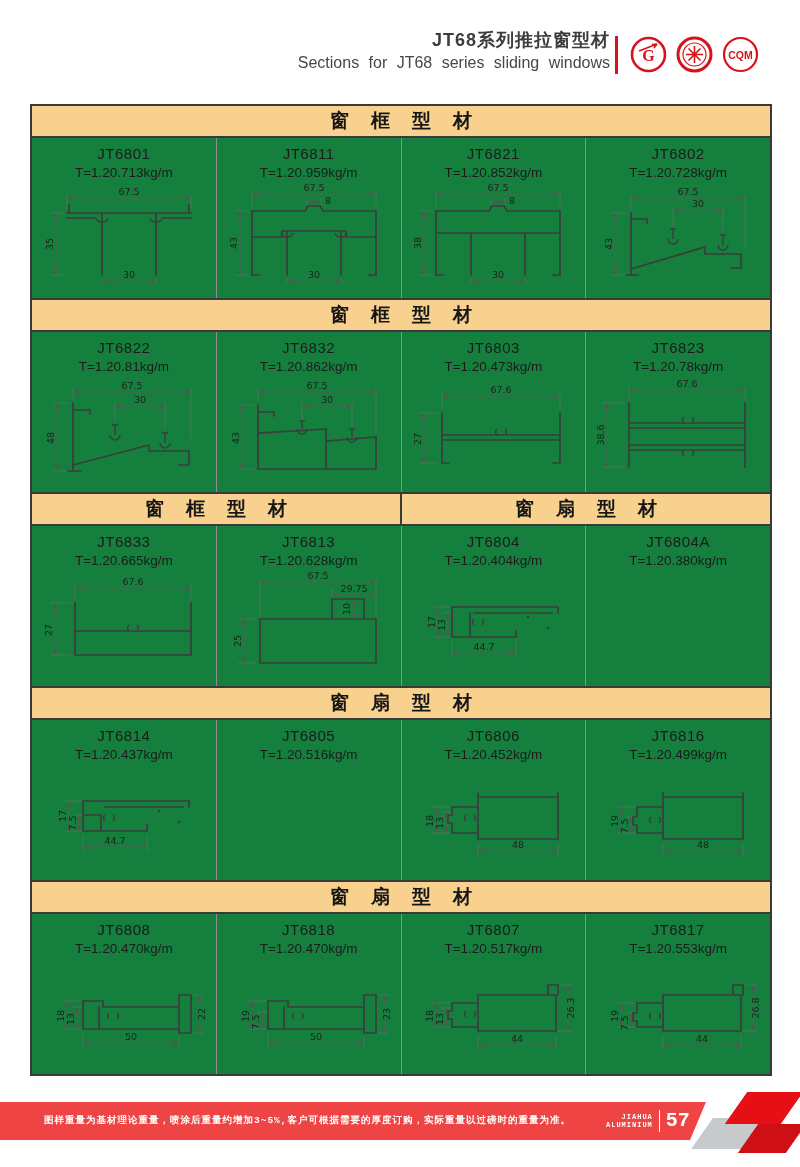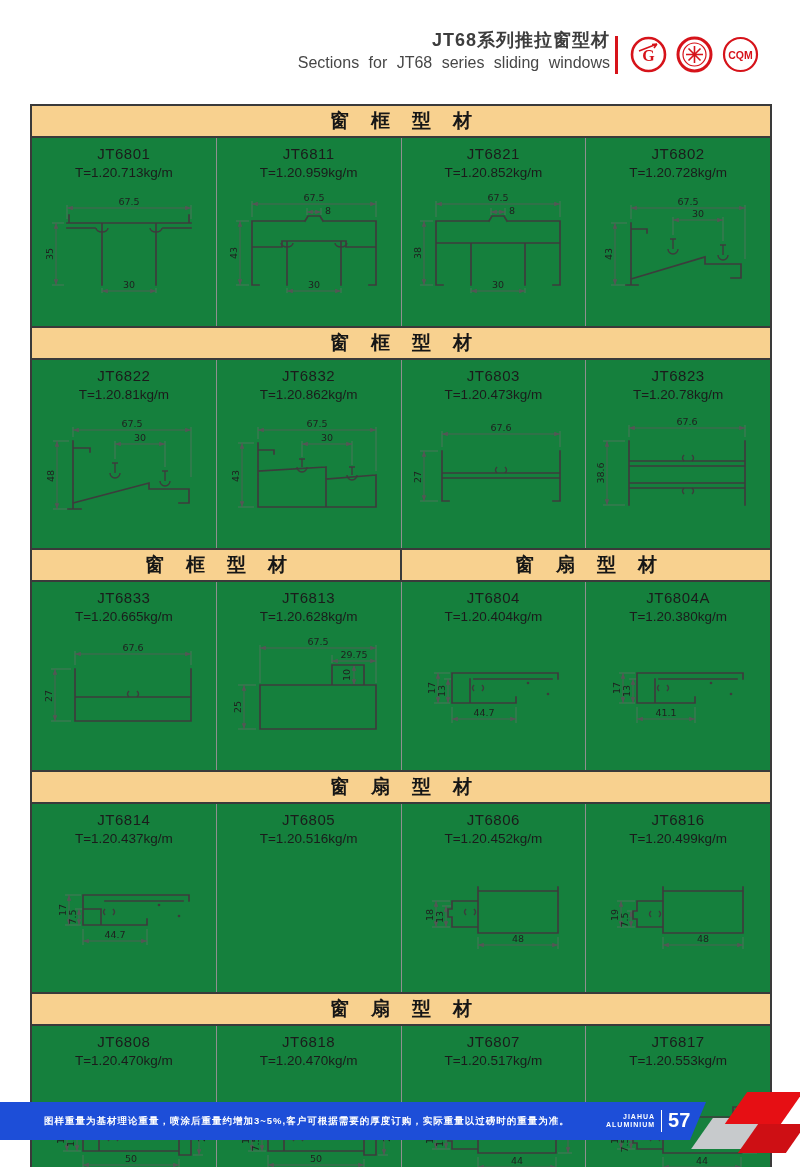--- a/index.html
+++ b/index.html
@@ -13,37 +13,37 @@
   .logos{position:absolute;left:630px;top:36px;display:flex;gap:9px;}
   .logo{width:37px;height:37px;}
   
   .table{position:absolute;left:30px;top:104px;width:738px;border:2px solid #3a3a3a;background:#15803d;}
   .sec-h{height:30px;background:#F8D18F;border-top:2px solid #3a3a3a;border-bottom:2px solid #3a3a3a;
          display:flex;}
   .section:first-child .sec-h{border-top:none;}
   .sec-h-cell{flex:1;text-align:center;line-height:30px;font-size:19px;font-weight:bold;color:#161616;
          letter-spacing:22px;padding-left:22px;white-space:nowrap;overflow:hidden;}
   .sec-h-cell.half+ .sec-h-cell.half{border-left:2px solid #3a3a3a;}
-  .row{display:flex;height:188px;}
+  .row{display:flex;height:160px;}
   .cell{flex:1;border-right:1px solid #8f8f8f;overflow:hidden;}
   .cell:last-child{border-right:none;}
   .code{text-align:center;font-size:15px;color:#1b1b1b;margin-top:7px;letter-spacing:0.5px;}
   .spec{text-align:center;font-size:13.5px;color:#1b1b1b;margin-top:3px;white-space:nowrap;}
   .spec span+span{}
-  .draw{display:flex;justify-content:center;margin-top:13px;}
+  .draw{display:flex;justify-content:center;margin-top:3px;}
   
   .p{fill:none;stroke:#3c3c3c;stroke-width:1.7;stroke-linecap:square;stroke-linejoin:miter;}
   .c{fill:none;stroke:#3c3c3c;stroke-width:1.4;}
   .d{fill:none;stroke:#5a5a5a;stroke-width:0.8;}
   .e{fill:none;stroke:#6f6f6f;stroke-width:0.6;}
   .t{font-family:"DejaVu Sans",sans-serif;font-size:9.5px;fill:#1f1f1f;}
   .dot{fill:#3c3c3c;}
   
-  .fbar{position:absolute;left:0;top:1102px;width:706px;height:38px;background:#1d4ed8;
-        clip-path:polygon(0 0,100% 0,calc(100% - 16px) 100%,0 100%);}
+  .fbar{position:absolute;left:0;top:1102px;width:706px;height:38px;background:#ef4444;
+        clip-path:polygon(0 0,100% 0,calc(100% - 16px) 100%,0 100%);font-family:Liberation Mono, monospace;}
   .fnote{position:absolute;left:44px;top:0;height:38px;line-height:38px;color:#fff;
         font-size:9.5px;font-weight:bold;letter-spacing:1px;white-space:nowrap;}
   .fbrand{position:absolute;left:606px;top:7px;display:flex;align-items:center;color:#fff;}
   .fbrand-name{font-size:7px;font-weight:bold;text-align:right;line-height:8px;letter-spacing:1px;}
   .fbrand-div{width:1px;height:22px;background:#fff;margin:0 6px;}
   .fpage{font-size:20px;font-weight:bold;}
   .deco{position:absolute;transform:skewX(-35deg);}
   .deco.r1{left:736px;top:1092px;width:56px;height:32px;background:#E60F14;}
   .deco.gy{left:702px;top:1118px;width:54px;height:31px;background:#C7CACC;}
   .deco.r2{left:748px;top:1124px;width:48px;height:29px;background:#CE0F14;}
@@ -310,35 +310,20 @@
             <path class="c" d="M66,48 q-3,3 0,6 M74,48 q3,3 0,6"></path>
             <circle class="dot" cx="120" cy="46" r="1.3"></circle>
             <circle class="dot" cx="140" cy="57" r="1.3"></circle>
           </svg>
           </div>
         </div>
 
         <div class="cell">
           <div class="code">JT6804A</div>
           <div class="spec"><span>T=1.2</span><span>0.380kg/m</span></div>
-          <div class="draw">
-          <svg width="170" height="104" viewBox="0 0 170 104">
-            <path class="e" d="M42,36 H26 M42,66 H26 M44,42 H36 M44,70 V86 M102,70 V86"></path>
-            <line class="d" x1="30" y1="36" x2="30" y2="66" marker-start="url(#ar)" marker-end="url(#ar)"></line>
-            <line class="d" x1="40" y1="42" x2="40" y2="66" marker-start="url(#ar)" marker-end="url(#ar)"></line>
-            <line class="d" x1="44" y1="82" x2="102" y2="82" marker-start="url(#ar)" marker-end="url(#ar)"></line>
-            <text class="t" x="27" y="51" text-anchor="middle" transform="rotate(-90 27 51)">17</text>
-            <text class="t" x="37" y="54" text-anchor="middle" transform="rotate(-90 37 54)">13</text>
-            <text class="t" x="73" y="79" text-anchor="middle">41.1</text>
-            <path class="p" d="M44,36 V66 M44,36 H150 M150,36 V42 M144,42 H66 M62,42 V66 M44,66 H102 M102,66 V60"></path>
-            <path class="c" d="M66,48 q-3,3 0,6 M74,48 q3,3 0,6"></path>
-            <circle class="dot" cx="118" cy="46" r="1.3"></circle>
-            <circle class="dot" cx="138" cy="57" r="1.3"></circle>
-          </svg>
-          </div>
         </div>
 
       </div>
     </div>
 
     <div class="section">
       <div class="sec-h">
         <div class="sec-h-cell">窗扇型材</div>
       </div>
       <div class="row">

